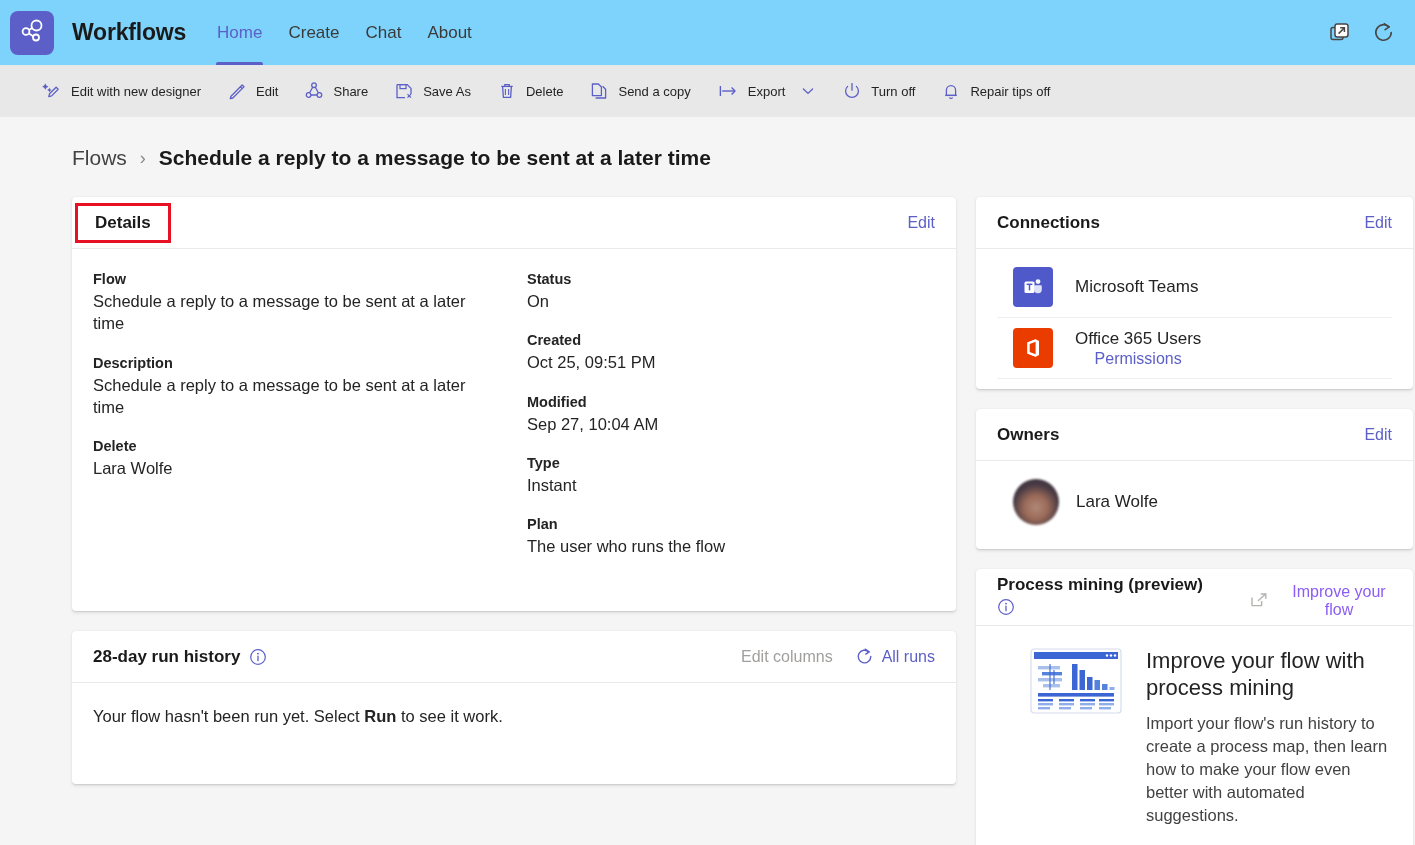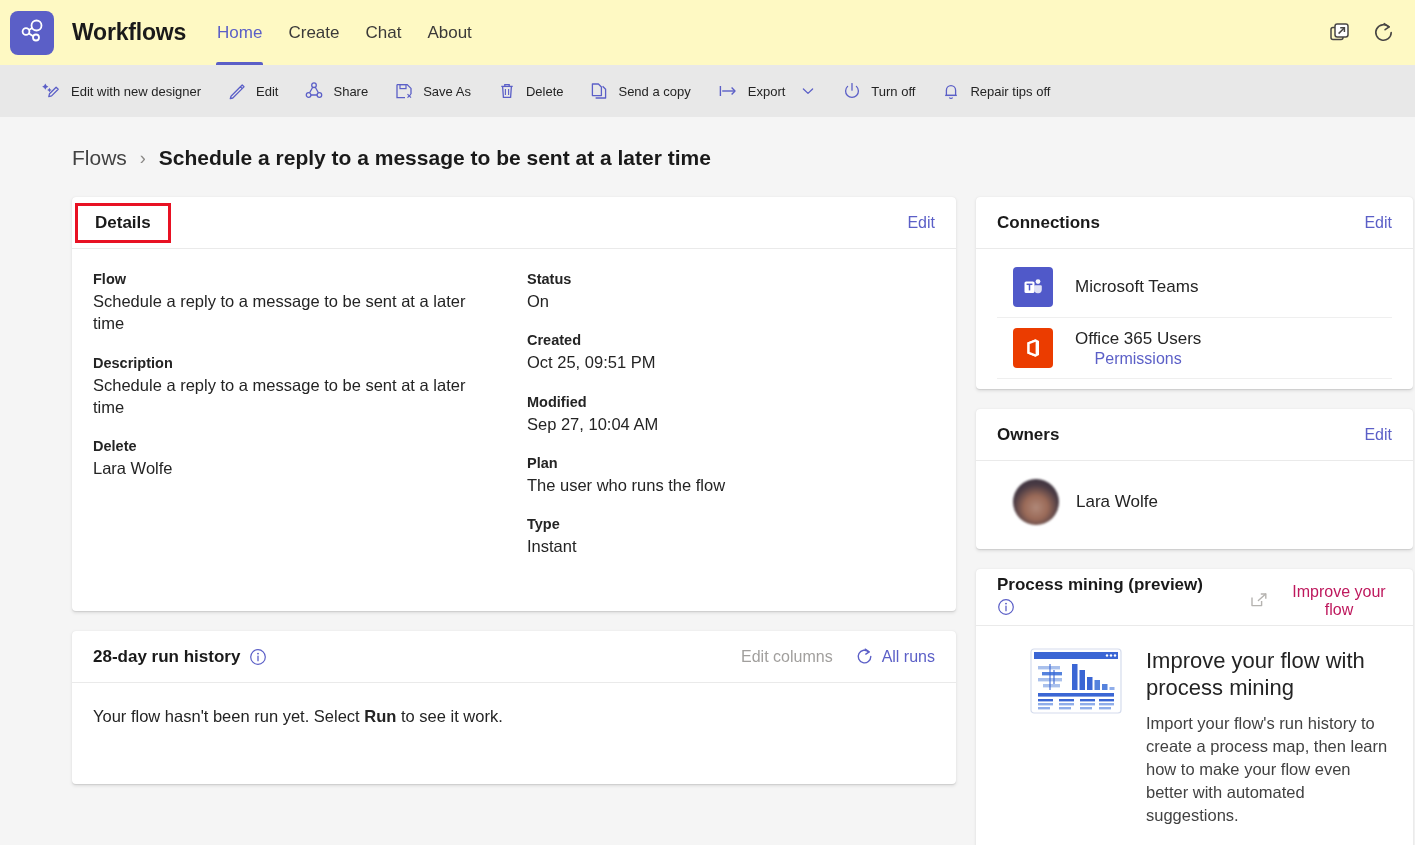--- a/index.html
+++ b/index.html
@@ -8,21 +8,21 @@
     width: 1415px; height: 845px;
     overflow: hidden;
     background: #f5f5f5;
     font-family: "Liberation Sans", sans-serif;
     color: #242424;
   }
 
   
   .appbar {
     height: 65px;
-    background: #fef9c3;
+    background: #7dd3fc;
     display: flex;
     align-items: center;
     padding: 0 14px 0 10px;
     position: relative;
   }
   .logo {
     width: 44px; height: 44px;
     border-radius: 8px;
     background: #5b5fc7;
     display: flex; align-items: center; justify-content: center;
@@ -239,21 +239,21 @@
   .pm-title { font-size: 17px; font-weight: bold; color: #1a1a1a; white-space: nowrap; }
   .pm-info { margin-top: 3px; }
   .pm-head-right {
     margin-left: auto;
     display: flex;
     align-items: center;
     gap: 10px;
     padding-top: 8px;
   }
   .pm-link-text {
-    color: #be185d;
+    color: #8b5cf6;
     font-size: 16px;
     text-align: center;
     line-height: 1.15;
     width: 120px;
   }
   .pm-body {
     display: flex;
     gap: 20px;
     padding: 22px 21px 22px 17px;
     margin-left: 37px;
@@ -462,26 +462,26 @@
             </div>
             <div class="field">
               <div class="field-label">Created</div>
               <div class="field-value">Oct 25, 09:51 PM</div>
             </div>
             <div class="field">
               <div class="field-label">Modified</div>
               <div class="field-value">Sep 27, 10:04 AM</div>
             </div>
             <div class="field">
+              <div class="field-label">Type</div>
+              <div class="field-value">Instant</div>
+            </div>
+            <div class="field">
               <div class="field-label">Plan</div>
               <div class="field-value">The user who runs the flow</div>
-            </div>
-            <div class="field">
-              <div class="field-label">Type</div>
-              <div class="field-value">Instant</div>
             </div>
           </div>
         </div>
       </div>
 
       <div class="card">
         <div class="card-head">
           <span class="card-title">28-day run history</span>
           <span style="margin-left:9px;display:flex;align-items:center;">
             <svg width="18" height="18" viewBox="0 0 18 18" fill="none">

